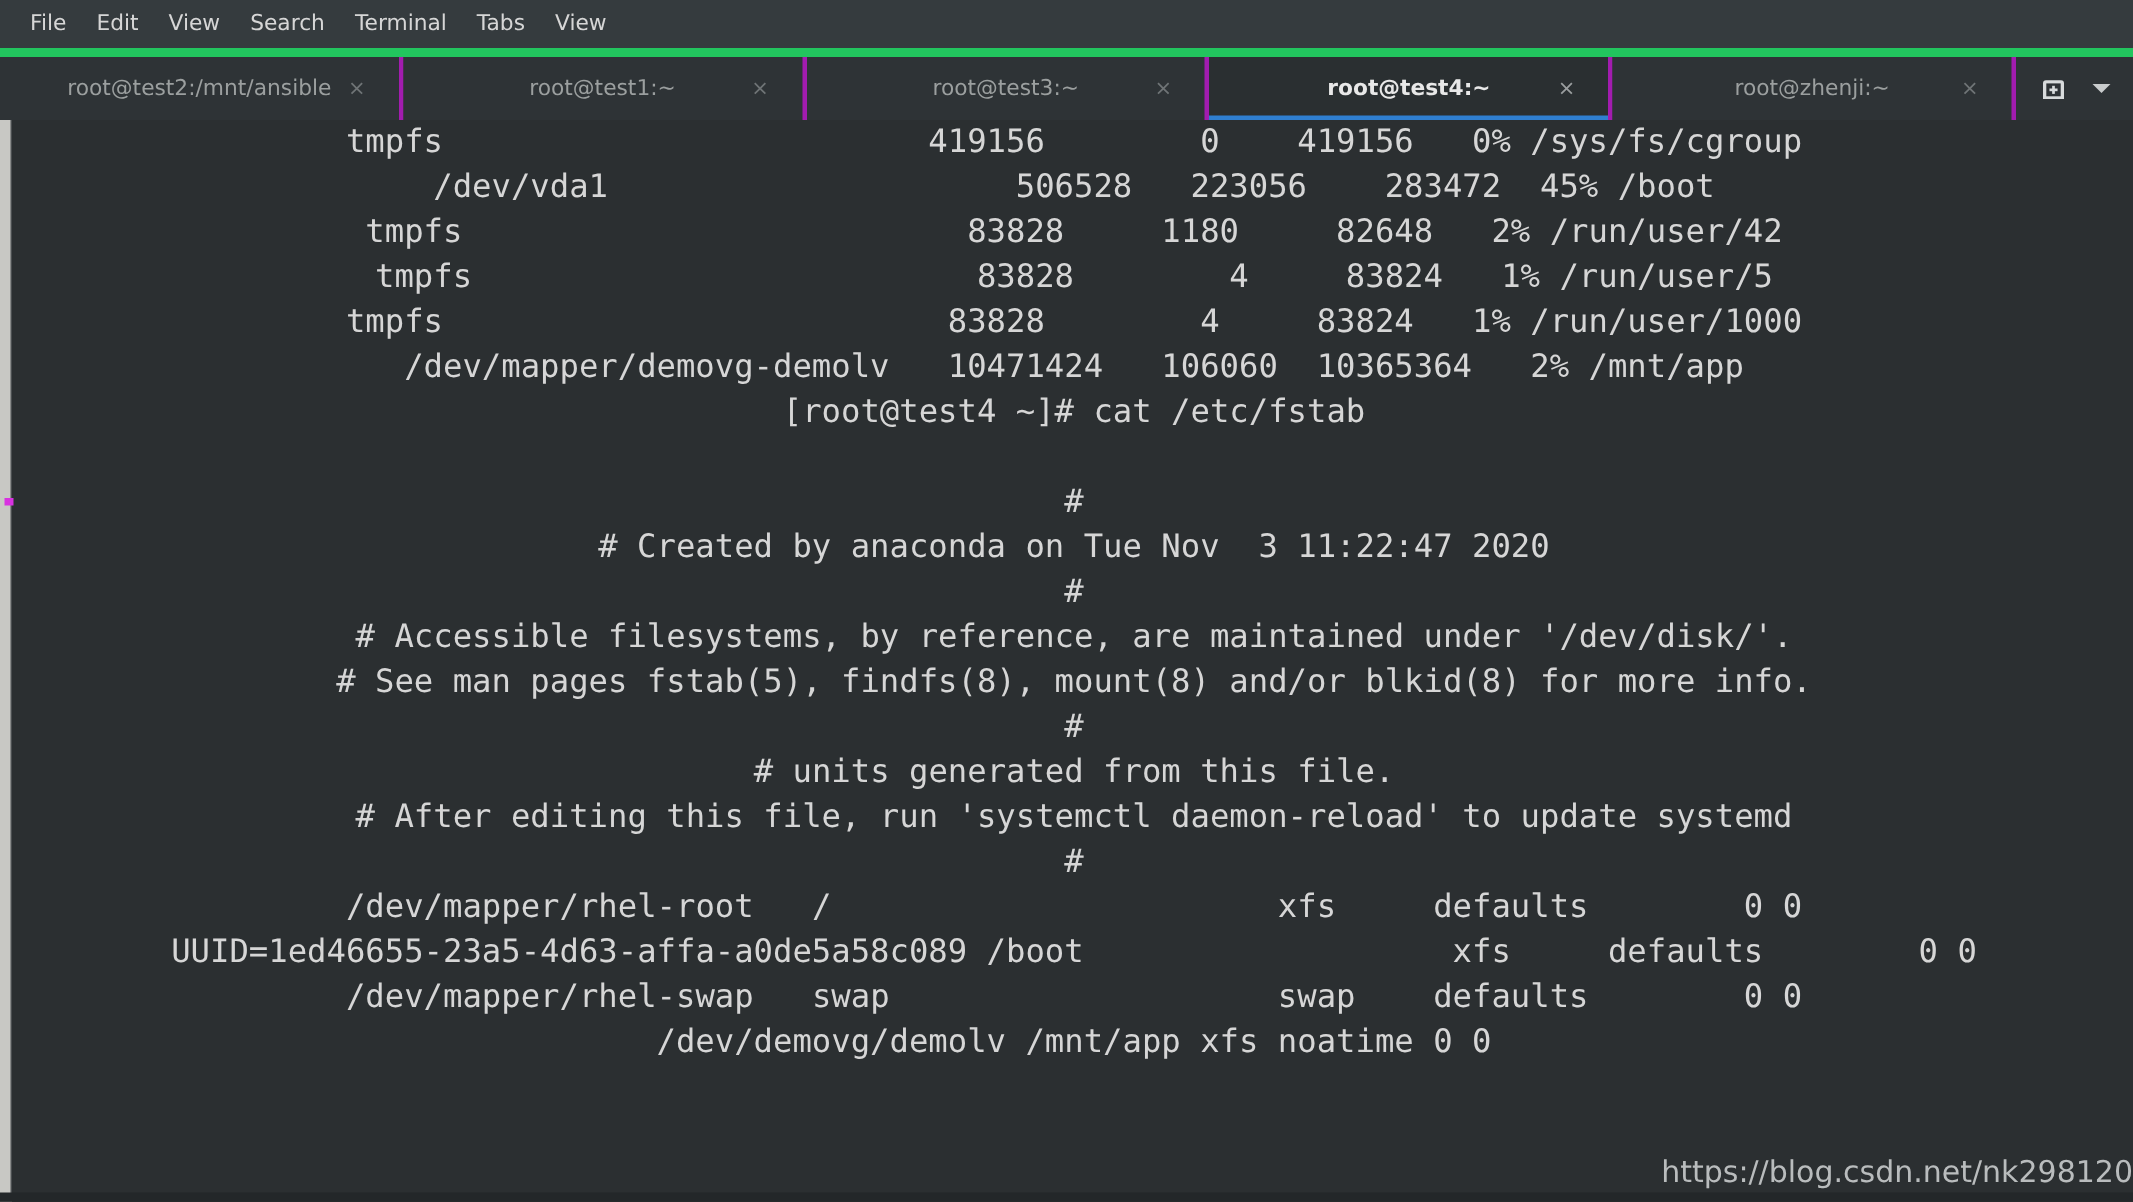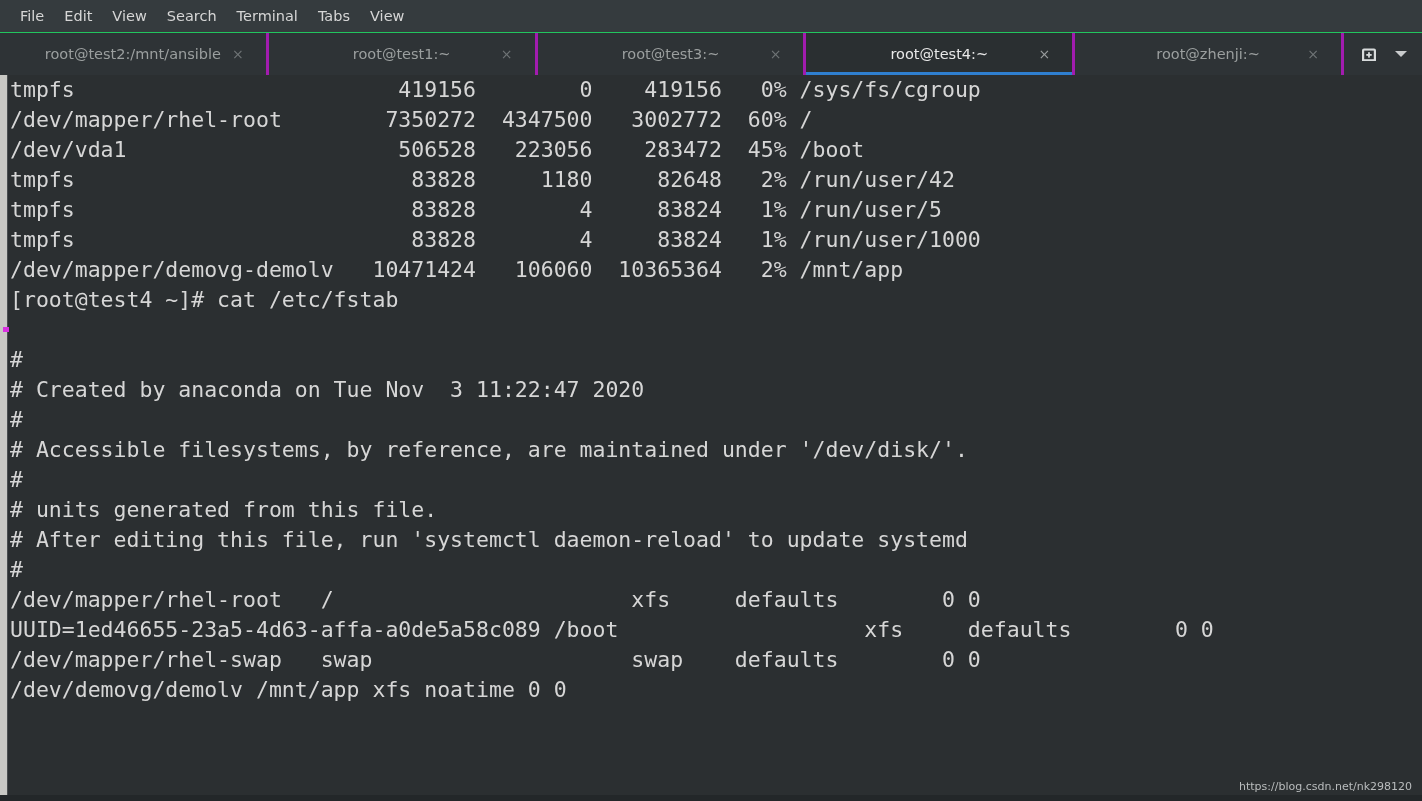--- a/index.html
+++ b/index.html
@@ -19,21 +19,21 @@
   }
 
   
   .menubar {
     height: 32px;
     flex: 0 0 32px;
     background: #353b3e;
     display: flex;
     align-items: center;
     padding-left: 10px;
-    border-bottom: 1px solid #22c55e;
+    border-bottom: 6px solid #22c55e;
   }
   .menu-item {
     color: #d6d6d6;
     font-family: "DejaVu Sans", sans-serif;
     font-size: 14.5px;
     padding: 3px 10px;
     line-height: 1;
     white-space: nowrap;
   }
 
@@ -73,21 +73,21 @@
     top: 50%;
     transform: translateY(-50%);
     color: #6f7476;
     font-family: "DejaVu Sans", sans-serif;
     font-size: 14px;
     line-height: 1;
   }
   .tab.active {
     background: #2a2f31;
   }
-  .tab.active .tab-label { color: #e8e8e8; font-weight: normal; }
+  .tab.active .tab-label { color: #e8e8e8; font-weight: bold; }
   .tab.active .tab-close { color: #9a9e9f; }
   .tab.active::after {
     content: "";
     position: absolute;
     left: 0; right: 0; bottom: 0;
     height: 3px;
     background: #2f7fd0;
   }
   .tabbar-controls {
     flex: 0 0 78px;
@@ -133,36 +133,37 @@
     overflow: hidden;
   }
   .line {
     color: #d6d6d6;
     font-family: "DejaVu Sans Mono", monospace;
     font-size: 21.5px;
     line-height: 30px;
     height: 30px;
     white-space: pre;
     letter-spacing: 0px;
+    text-align: center;
   }
   .cursor {
     display: inline-block;
     width: 12px;
     height: 23px;
     border: 2px solid #e6e6e6;
     vertical-align: -5px;
     box-sizing: border-box;
   }
   .watermark {
     position: absolute;
-    right: 10px;
+    right: 0;
     bottom: 8px;
     color: #b9bcbd;
     font-family: "DejaVu Sans", sans-serif;
-    font-size: 11px;
+    font-size: 20px;
     white-space: nowrap;
   }
   .bottom-strip {
     position: absolute;
     left: 0; right: 0; bottom: 0;
     height: 6px;
     background: #232729;
   }
 </style>
 </head>
@@ -221,32 +222,32 @@
   </div>
 
   <div class="terminal-wrap">
 
     <div class="scrollbar">
       <div class="scroll-mark"></div>
     </div>
 
     <div class="screen">
       <div class="line">tmpfs                         419156        0    419156   0% /sys/fs/cgroup</div>
-      <div class="line">/dev/mapper/rhel-root        7350272  4347500   3002772  60% /</div>
       <div class="line">/dev/vda1                     506528   223056    283472  45% /boot</div>
       <div class="line">tmpfs                          83828     1180     82648   2% /run/user/42</div>
       <div class="line">tmpfs                          83828        4     83824   1% /run/user/5</div>
       <div class="line">tmpfs                          83828        4     83824   1% /run/user/1000</div>
       <div class="line">/dev/mapper/demovg-demolv   10471424   106060  10365364   2% /mnt/app</div>
       <div class="line">[root@test4 ~]# cat /etc/fstab</div>
       <div class="line"></div>
       <div class="line">#</div>
       <div class="line"># Created by anaconda on Tue Nov  3 11:22:47 2020</div>
       <div class="line">#</div>
       <div class="line"># Accessible filesystems, by reference, are maintained under '/dev/disk/'.</div>
+      <div class="line"># See man pages fstab(5), findfs(8), mount(8) and/or blkid(8) for more info.</div>
       <div class="line">#</div>
       <div class="line"># units generated from this file.</div>
       <div class="line"># After editing this file, run 'systemctl daemon-reload' to update systemd</div>
       <div class="line">#</div>
       <div class="line">/dev/mapper/rhel-root   /                       xfs     defaults        0 0</div>
       <div class="line">UUID=1ed46655-23a5-4d63-affa-a0de5a58c089 /boot                   xfs     defaults        0 0</div>
       <div class="line">/dev/mapper/rhel-swap   swap                    swap    defaults        0 0</div>
       <div class="line">/dev/demovg/demolv /mnt/app xfs noatime 0 0</div>
     </div>
 

